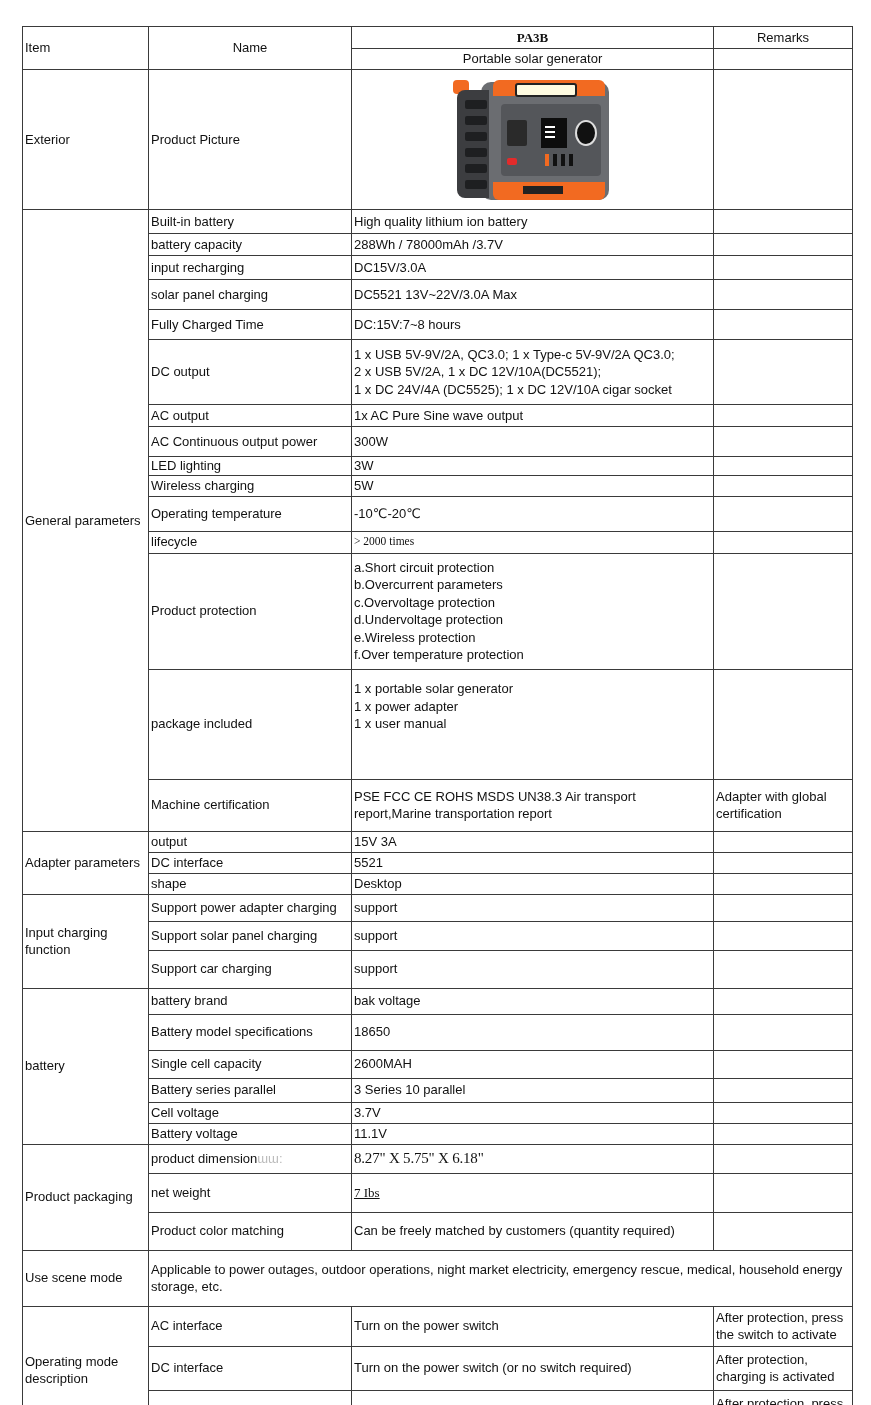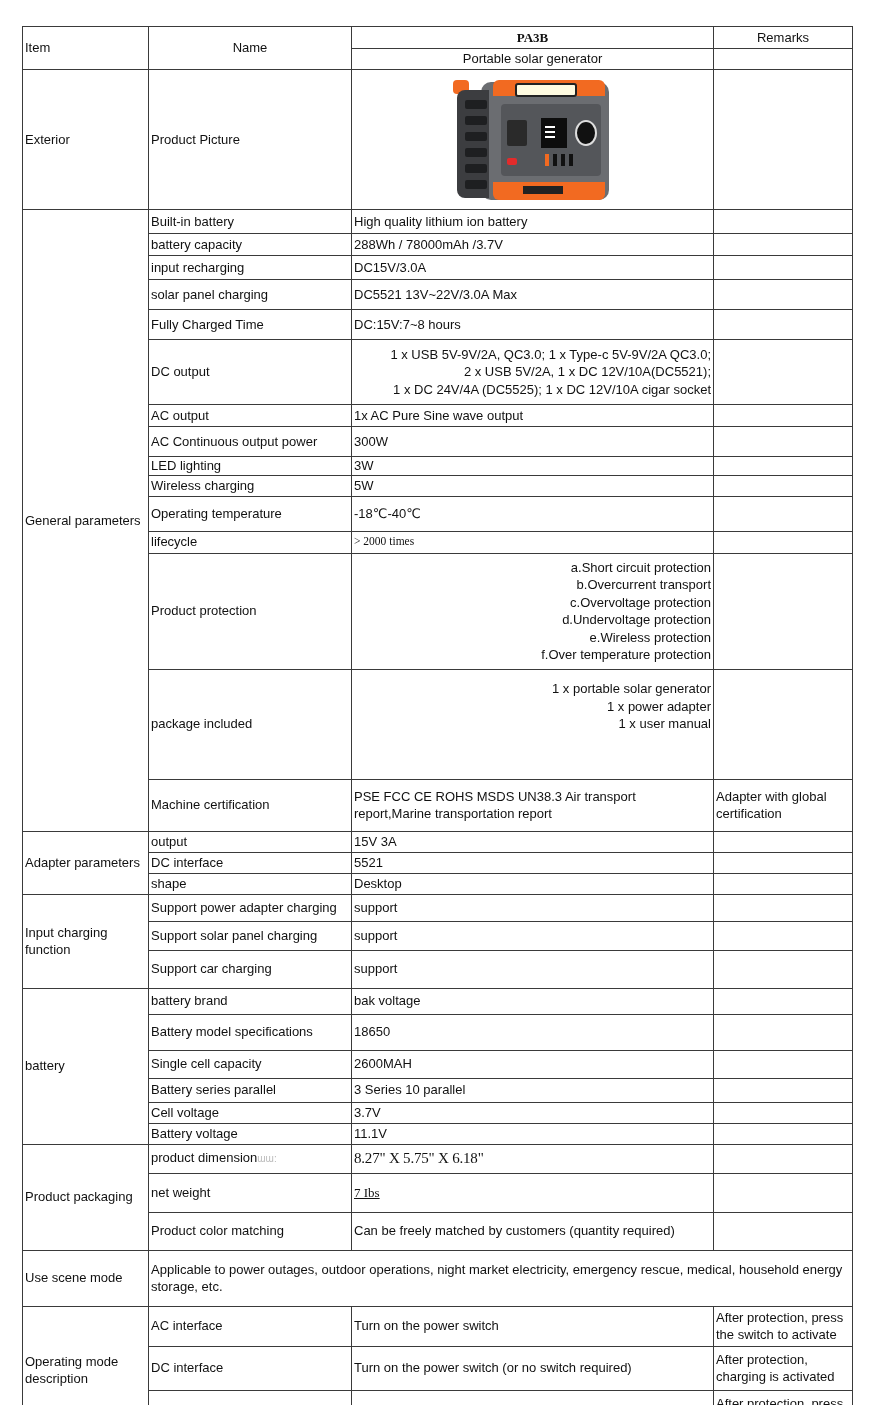--- a/index.html
+++ b/index.html
@@ -18,22 +18,22 @@
   col.c-item { width: 126px; }
   col.c-name { width: 203px; }
   col.c-val  { width: 362px; }
   col.c-rem  { width: 139px; }
   .center { text-align: center; }
   .serif { font-family: "Liberation Serif", "DejaVu Serif", serif; text-decoration: underline; }
   .small-serif { font-family: "Liberation Serif", "DejaVu Serif", serif; font-size: 11.5px; }
   .dim-serif { font-family: "Liberation Serif", "DejaVu Serif", serif; font-size: 15px; letter-spacing: -0.2px; }
   .header-model { font-family: "Liberation Serif", "DejaVu Serif", serif; font-weight: bold; font-size: 13px; }
   .bottom-open td { border-bottom: none; }
-  .multiline div { line-height: 17.5px; text-align: right; }
-  .noise { color: #bbb; font-size: 10px; }
+  .multiline div { line-height: 17.5px; }
+  .noise { color: #bbb; font-size: 13px; }
 
   
   .product { position: relative; width: 160px; height: 132px; margin: 2px auto; }
   .product .body { position: absolute; left: 28px; top: 8px; width: 128px; height: 118px;
                    background: #6b6d71; border-radius: 10px; }
   .product .side { position: absolute; left: 4px; top: 16px; width: 32px; height: 108px;
                    background: #3c3d40; border-radius: 8px 0 0 8px; }
   .product .fin { position: absolute; left: 8px; width: 22px; height: 9px; background: #1e1f21; border-radius: 2px; }
   .product .handle { position: absolute; left: 0px; top: 6px; width: 16px; height: 14px; background: #f26a21; border-radius: 4px; }
   .product .top-band { position: absolute; left: 40px; top: 6px; width: 112px; height: 16px; background: #f26a21; border-radius: 6px 6px 0 0; }
@@ -158,33 +158,33 @@
       <td>3W</td>
       <td></td>
     </tr>
     <tr style="height:21px">
       <td>Wireless charging</td>
       <td>5W</td>
       <td></td>
     </tr>
     <tr style="height:35px">
       <td>Operating temperature</td>
-      <td> -18℃-40℃</td>
+      <td> -10℃-20℃</td>
       <td></td>
     </tr>
     <tr style="height:22px">
       <td>lifecycle</td>
       <td class="small-serif">&gt; 2000 times</td>
       <td></td>
     </tr>
     <tr style="height:116px">
       <td>Product protection</td>
       <td class="multiline">
         <div>a.Short circuit protection</div>
-        <div>b.Overcurrent transport</div>
+        <div>b.Overcurrent parameters</div>
         <div>c.Overvoltage protection</div>
         <div>d.Undervoltage protection</div>
         <div>e.Wireless protection</div>
         <div>f.Over temperature protection</div>
       </td>
       <td></td>
     </tr>
     <tr style="height:110px">
       <td>package included</td>
       <td class="multiline">

